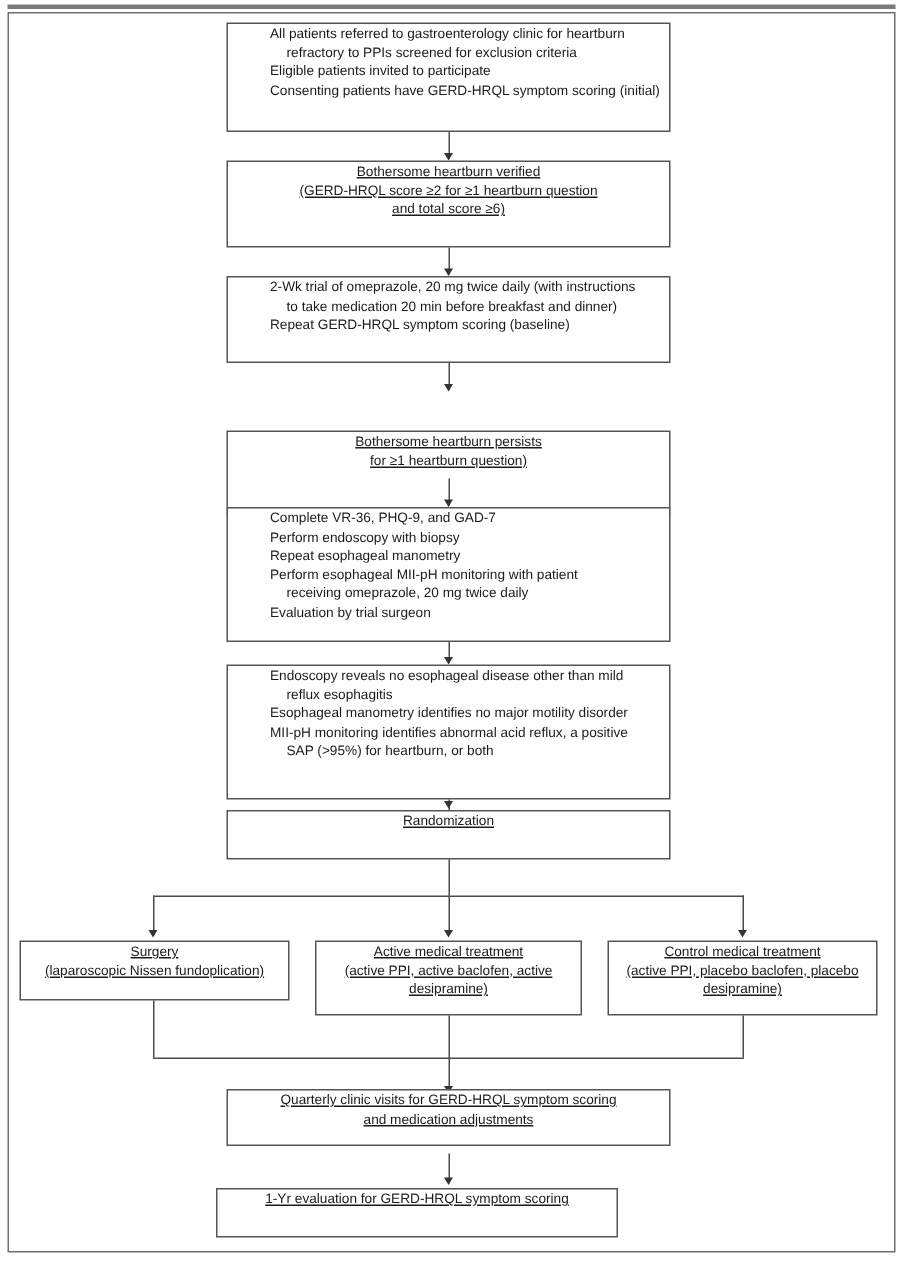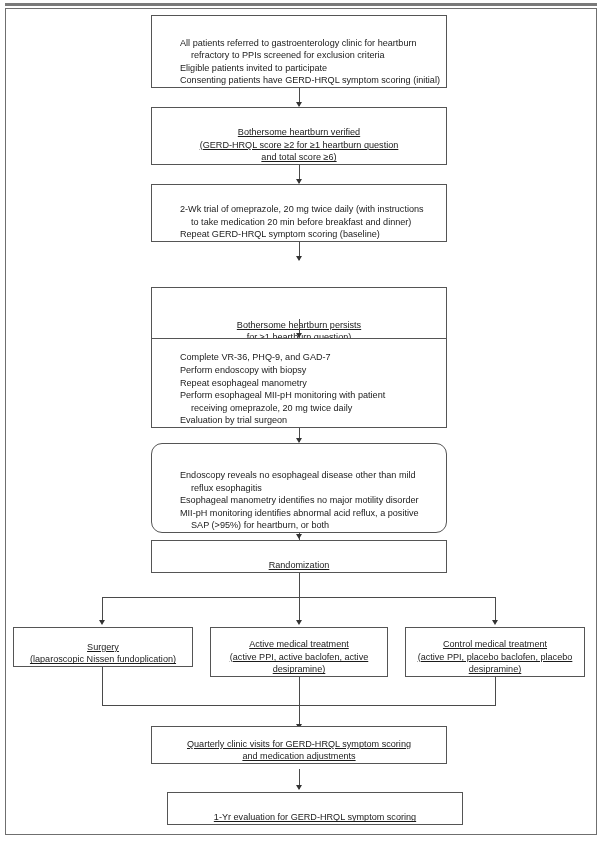--- a/index.html
+++ b/index.html
@@ -42,21 +42,21 @@
   .node {
     position: absolute;
     border: 1px solid #555555;
     background: #ffffff;
     box-sizing: border-box;
     color: #1b1b1b;
     font-size: 9.1px;
     line-height: 12.6px;
     display: flex;
     flex-direction: column;
-    justify-content: flex-end;
+    justify-content: flex-start;
   }
   .node .ln {
     display: block;
     white-space: pre;
   }
   .node.center {
     align-items: center;
     text-align: center;
     text-decoration: underline;
   }
@@ -152,21 +152,21 @@
       <span class="ln">Repeat esophageal manometry</span>
       <span class="ln">Perform esophageal MII-pH monitoring with patient</span>
       <span class="ln indent">receiving omeprazole, 20 mg twice daily</span>
       <span class="ln">Evaluation by trial surgeon</span>
     </div>
   </div>
 
   <div class="vline" style="left:299px; top:428px; height:14px;"></div>
   <div class="arrow" style="left:296px; top:438px;"></div>
 
-  <div class="node left" style="left:151px; top:443px; width:296px; height:90px;border-radius:11px;">
+  <div class="node left" style="left:151px; top:443px; width:296px; height:90px;">
     <div class="pad">
       <span class="ln">Endoscopy reveals no esophageal disease other than mild</span>
       <span class="ln indent">reflux esophagitis</span>
       <span class="ln">Esophageal manometry identifies no major motility disorder</span>
       <span class="ln">MII-pH monitoring identifies abnormal acid reflux, a positive</span>
       <span class="ln indent">SAP (&gt;95%) for heartburn, or both</span>
     </div>
   </div>
 
   <div class="vline" style="left:299px; top:533px; height:9px;"></div>
@@ -219,19 +219,19 @@
   <div class="node center" style="left:151px; top:726px; width:296px; height:38px;">
     <div class="pad">
       <span class="ln">Quarterly clinic visits for GERD-HRQL symptom scoring</span>
       <span class="ln">and medication adjustments</span>
     </div>
   </div>
 
   <div class="vline" style="left:299px; top:769px; height:20px;"></div>
   <div class="arrow" style="left:296px; top:785px;"></div>
 
-  <div class="node center" style="left:167px; top:792px; width:296px; height:33px;">
+  <div class="node center" style="left:144px; top:792px; width:268px; height:33px;">
     <div class="pad">
       <span class="ln">1-Yr evaluation for GERD-HRQL symptom scoring</span>
     </div>
   </div>
 
 </div>
 
 </body></html>

